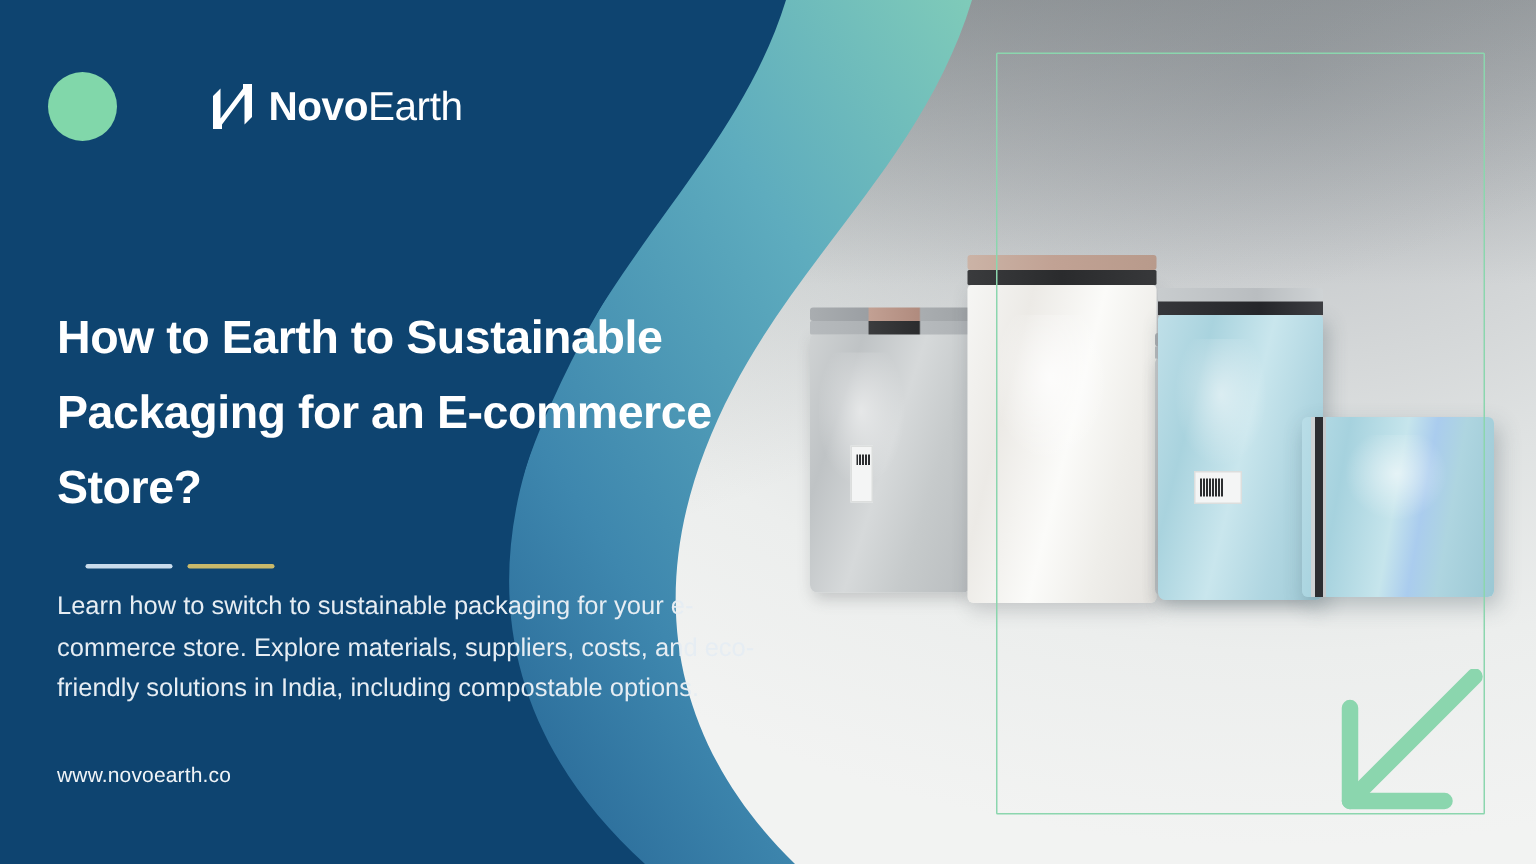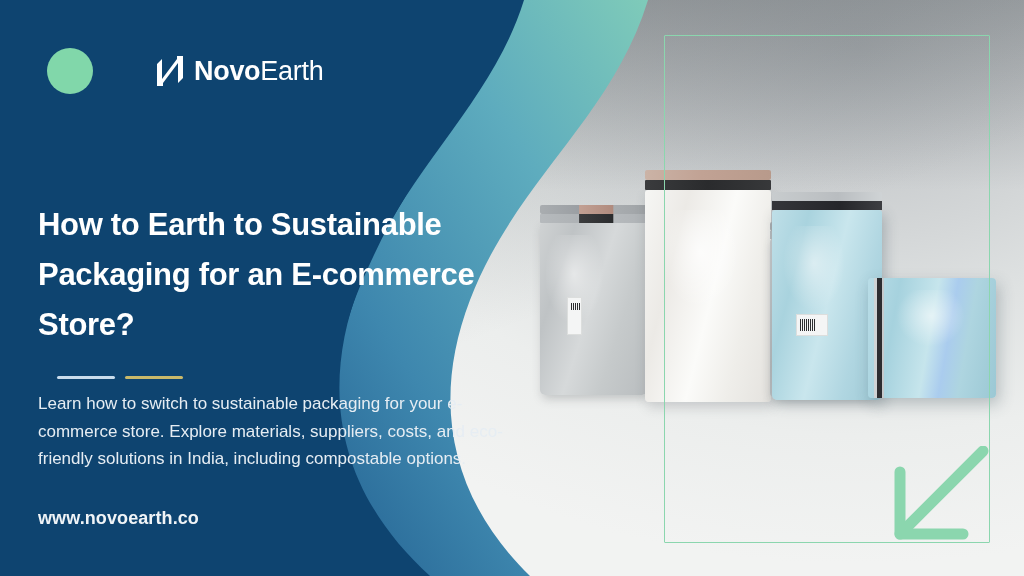--- a/index.html
+++ b/index.html
@@ -132,21 +132,21 @@
   }
   .bag5 .vstrip{
     position:absolute; left:6px; top:0; width:10px; height:120px;
     background:linear-gradient(90deg,#cfd3d5 0 3px,#2c2d31 3px 8px,#c6cacc 8px 10px);
   }
 
   
   .curve-layer{ position:absolute; inset:0; }
 
   
-  .logo{ position:absolute; left:47px; top:48px; display:flex; align-items:center; gap:0; }
+  .logo{ position:absolute; left:32px; top:48px; display:flex; align-items:center; gap:0; }
   .logo-dot{ width:46px; height:46px; border-radius:50%; background:#81D7AA; display:block; }
   .logo-mark{ margin-left:62px; display:block; }
   .logo-text{ margin-left:9px; color:#fff; font-size:27px; letter-spacing:-0.3px; white-space:nowrap; }
   .logo-text b{ font-weight:700; }
   .logo-text span{ font-weight:400; }
 
   .headline{
     position:absolute; left:38px; top:200px; width:480px;
     color:#ffffff; font-size:31px; font-weight:700; line-height:1.62;
     letter-spacing:-0.3px;
@@ -155,21 +155,21 @@
   .dividers i{ display:block; width:58px; height:3px; border-radius:2px; }
   .dv-blue{ background:#C9DCEC; }
   .dv-gold{ background:#C9B96A; }
 
   .desc{
     position:absolute; left:38px; top:390px; width:502px;
     color:#E6EDF3; font-size:17px; line-height:1.62; font-weight:400;
   }
   .url{
     position:absolute; left:38px; top:508px;
-    color:#F0F4F7; font-size:18px; font-weight:700; letter-spacing:.1px;
+    color:#F0F4F7; font-size:14px; font-weight:400; letter-spacing:.1px;
   }
 </style>
 </head>
 <body>
 
 <div id="stage">
 
   <div class="photo-wrap">
     <div class="photo"></div>
     <div class="photo-shadowtop"></div>

